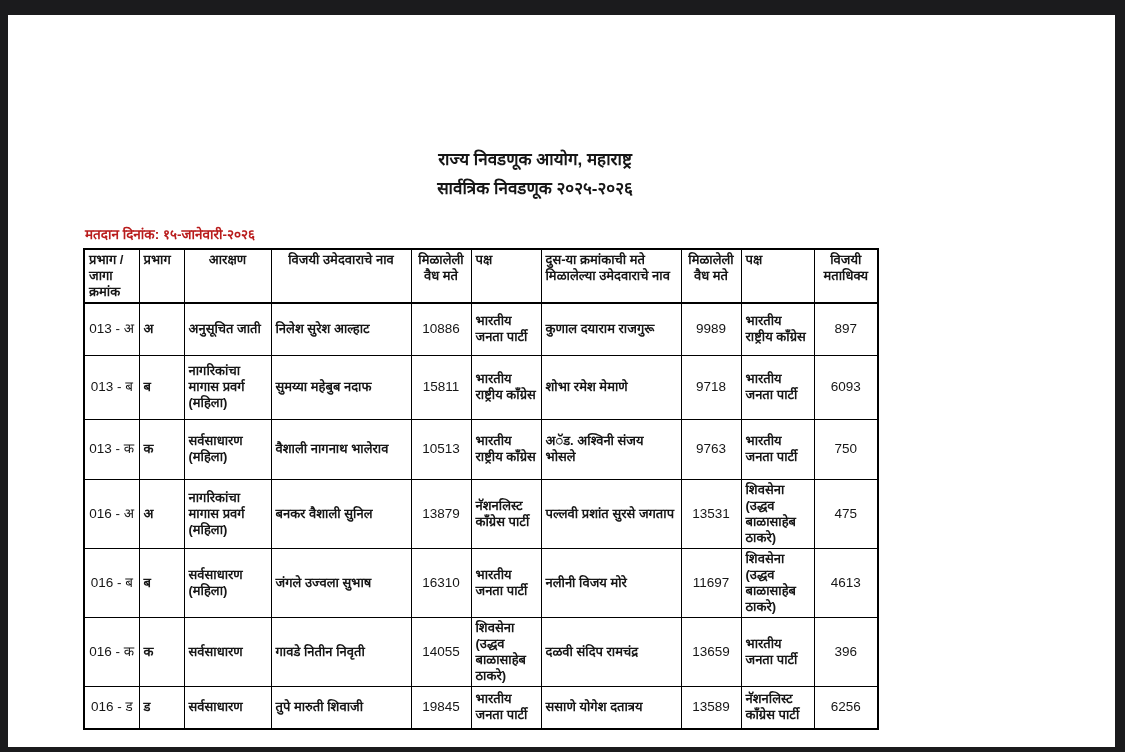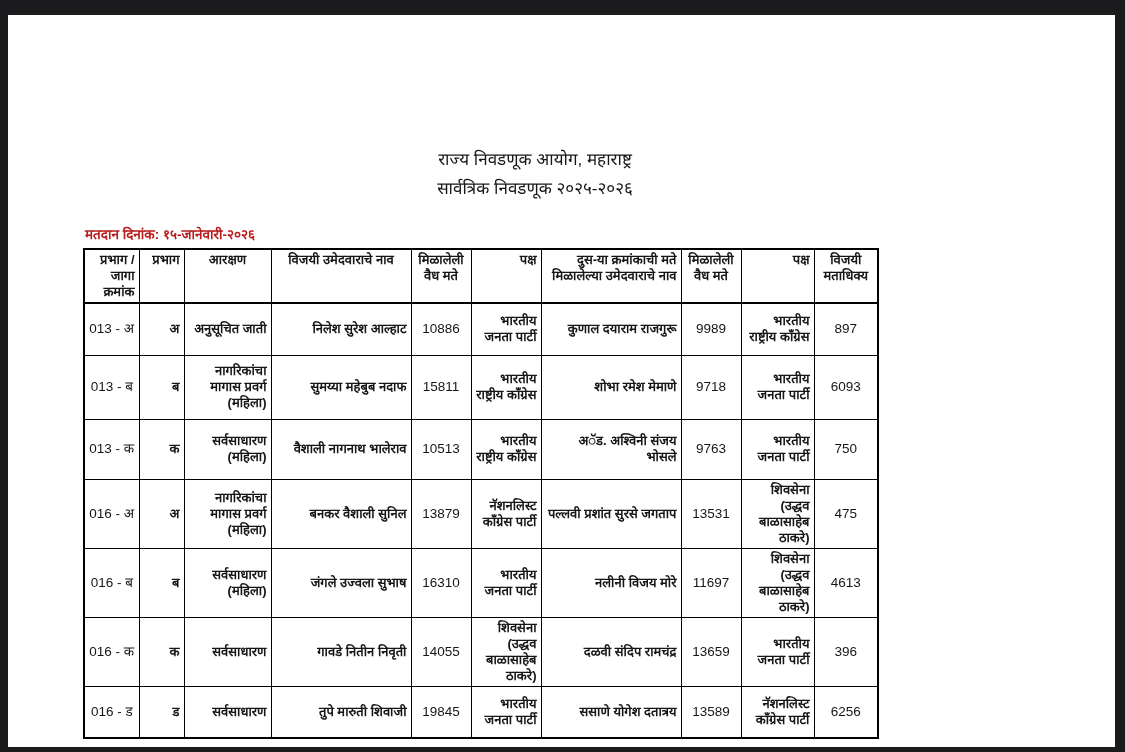--- a/index.html
+++ b/index.html
@@ -8,21 +8,21 @@
     background:#1b1b1d;
     font-family:"Liberation Sans","DejaVu Sans",sans-serif;
     color:#111;
   }
   .page{
     position:absolute;left:8px;top:15px;right:10px;bottom:5px;
     background:#ffffff;
   }
   .titles{
     position:absolute;left:75px;top:130px;width:904px;
-    text-align:center;font-weight:normal;font-size:17px;line-height:29px;
+    text-align:center;font-weight:bold;font-size:17px;line-height:29px;
     color:#161616;
   }
   .date-line{
     position:absolute;left:77px;top:210px;
     font-weight:bold;font-size:13.5px;color:#b91c1c;
   }
   table.results{
     position:absolute;left:75px;top:233px;
     border-collapse:collapse;table-layout:fixed;width:794px;
     font-size:13px;color:#161616;
@@ -34,24 +34,24 @@
     word-wrap:break-word;
   }
   table.results{border:2px solid #000;}
   table.results th{
     font-weight:bold;vertical-align:top;line-height:16px;
     border-bottom-width:2px;
   }
   table.results td{vertical-align:middle;line-height:16px;}
   .dev{font-weight:bold;}
   .num{font-weight:normal;font-size:13.5px;}
-  .al{text-align:right;margin-left:36px;} .ac{text-align:center;} .ar{text-align:center;}
+  .al{text-align:left;margin-left:36px;} .ac{text-align:center;} .ar{text-align:center;}
   tr.hr{height:50px;}
   tr.r0{height:52px;} tr.r1{height:64px;} tr.r2{height:60px;}
-  tr.r3{height:64px;} tr.r4{height:64px;} tr.r5{height:64px;} tr.r6{height:52px;}
+  tr.r3{height:64px;} tr.r4{height:64px;} tr.r5{height:64px;} tr.r6{height:43px;}
 </style>
 </head>
 <body>
 
 <div class="page">
 
   <div class="titles">
     <div>राज्य निवडणूक आयोग, महाराष्ट्र</div>
     <div>सार्वत्रिक निवडणूक २०२५-२०२६</div>
   </div>

